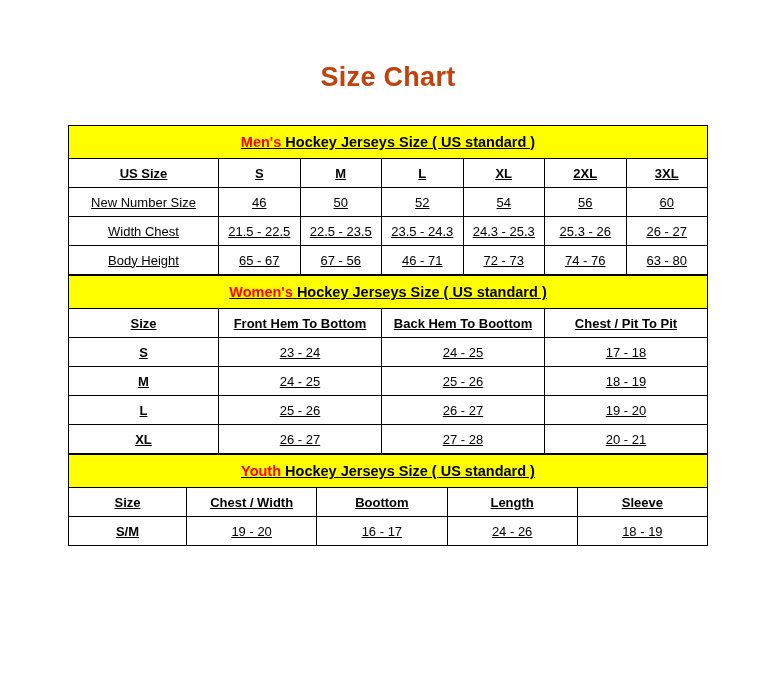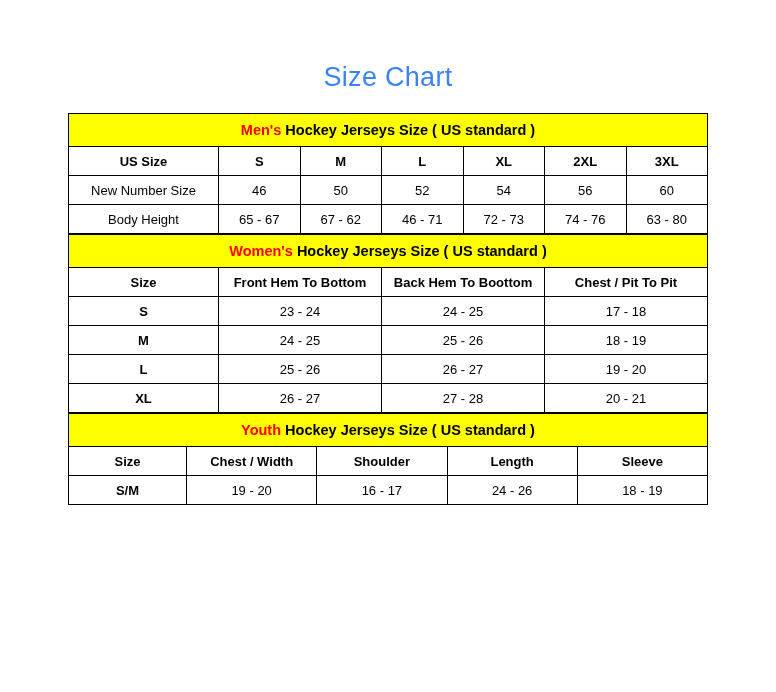--- a/index.html
+++ b/index.html
@@ -14,35 +14,36 @@
     color: #000000;
   }
   .page {
     position: relative;
     width: 776px;
     height: 692px;
     box-sizing: border-box;
   }
   .title {
     text-align: center;
-    color: #3b82f6;
+    color: #c2410c;
     font-size: 27px;
-    font-weight: normal;
+    font-weight: bold;
     padding-top: 62px;
-    padding-bottom: 20px;
+    padding-bottom: 32px;
     letter-spacing: 0.3px;
   }
   .tables-wrap {
     margin: 0 auto;
     width: 640px;
   }
   table {
     border-collapse: collapse;
     width: 100%;
     table-layout: fixed;
+    text-decoration: underline;
   }
   table td {
     border: 1px solid #000000;
     text-align: center;
     vertical-align: middle;
     font-size: 13px;
     height: 24px;
     padding: 2px 2px;
   }
   .band {
@@ -104,23 +105,32 @@
         <tr>
           <td class="rowlabel">New Number Size</td>
           <td>46</td>
           <td>50</td>
           <td>52</td>
           <td>54</td>
           <td>56</td>
           <td>60</td>
         </tr>
         <tr>
+          <td class="rowlabel">Width Chest</td>
+          <td>21.5 - 22.5</td>
+          <td>22.5 - 23.5</td>
+          <td>23.5 - 24.3</td>
+          <td>24.3 - 25.3</td>
+          <td>25.3 - 26</td>
+          <td>26 - 27</td>
+        </tr>
+        <tr>
           <td class="rowlabel">Body Height</td>
           <td>65 - 67</td>
-          <td>67 - 62</td>
+          <td>67 - 56</td>
           <td>46 - 71</td>
           <td>72 - 73</td>
           <td>74 - 76</td>
           <td>63 - 80</td>
         </tr>
       </tbody>
     </table>
 
     <table class="tbl-women">
       <colgroup>
@@ -174,21 +184,21 @@
           <col>
           <col>
       </colgroup>
       <tbody>
         <tr>
           <td class="band" colspan="5"><span class="accent">Youth</span><span> Hockey Jerseys Size ( US standard )</span></td>
         </tr>
         <tr>
           <td class="hdr">Size</td>
           <td class="hdr">Chest / Width</td>
-          <td class="hdr">Shoulder</td>
+          <td class="hdr">Boottom</td>
           <td class="hdr">Length</td>
           <td class="hdr">Sleeve</td>
         </tr>
         <tr>
           <td class="bold-cell">S/M</td>
           <td>19 - 20</td>
           <td>16 - 17</td>
           <td>24 - 26</td>
           <td>18 - 19</td>
         </tr>

